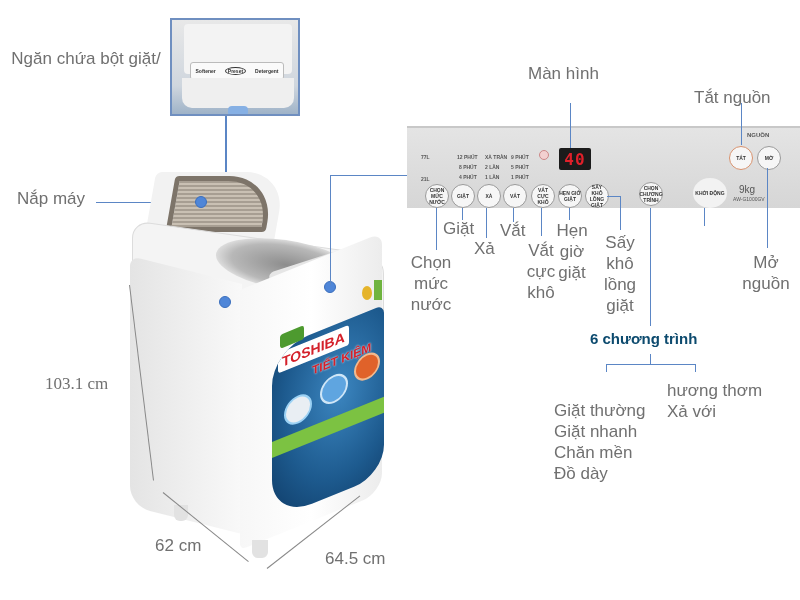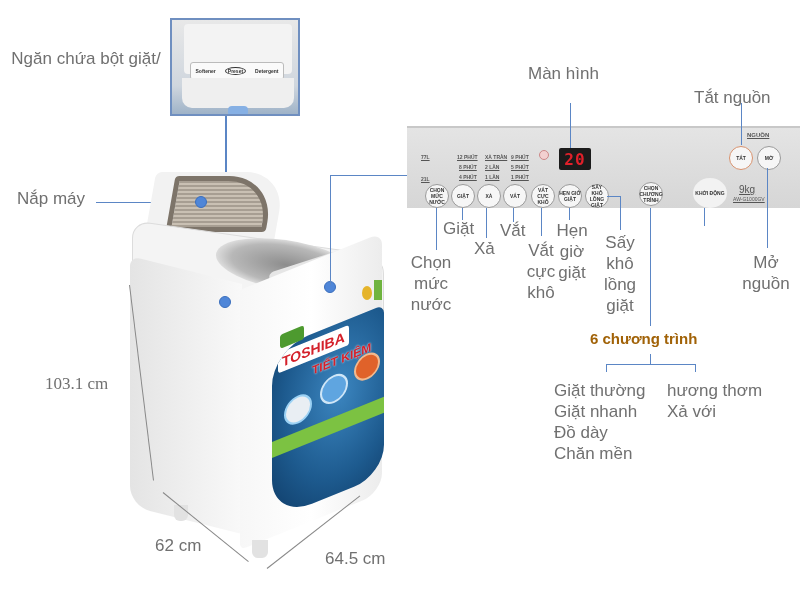--- a/index.html
+++ b/index.html
@@ -14,24 +14,24 @@
   #detergent-inset { left: 170px; top: 18px; width: 130px; height: 98px; border: 2px solid #6f8fc0;
     background: linear-gradient(#e8e8e8, #cfd6de 70%, #9fb3c8); overflow: hidden; }
   #detergent-inset .tray { position: absolute; left: 12px; top: 4px; width: 108px; height: 50px; background: #f3f3f3; border-radius: 4px; }
   #detergent-inset .slots { position: absolute; left: 18px; top: 42px; width: 94px; height: 18px; background: #fafafa; border: 1px solid #bbb; border-radius: 3px; font-size: 5px; font-weight: bold; color: #333; display: flex; align-items: center; justify-content: space-around; }
   #detergent-inset .front { position: absolute; left: 10px; top: 58px; width: 112px; height: 30px; background: #efefef; border-radius: 0 0 10px 10px; }
   #detergent-inset .blue { position: absolute; left: 56px; top: 86px; width: 20px; height: 10px; background: #86b0e4; border-radius: 4px; }
 
   
   #panel { left: 407px; top: 126px; width: 393px; height: 82px; background: linear-gradient(#e4e4e4, #d6d6d6); border-top: 2px solid #c8c8c8; }
   .pbtn { position: absolute; width: 24px; height: 24px; border-radius: 50%; background: #f6f6f6; border: 1px solid #9a9a9a; font-size: 5px; font-weight: bold; color: #333; display: flex; align-items: center; justify-content: center; text-align: center; line-height: 6px; }
-  .ptxt { position: absolute; font-size: 5px; color: #555; font-weight: bold; text-decoration: underline; }
+  .ptxt { position: absolute; font-size: 5px; color: #555; font-weight: bold; }
   #display { left: 152px; top: 20px; width: 32px; height: 22px; background: #1b1b1b; border-radius: 2px; color: #e0202a; font-family: "DejaVu Sans Mono", monospace; font-size: 16px; font-weight: bold; display: flex; align-items: center; justify-content: center; letter-spacing: 1px; }
 
-  .prog-title { position: absolute; font-size: 15px; font-weight: bold; color: #a16207; }
+  .prog-title { position: absolute; font-size: 15px; font-weight: bold; color: #0c4a6e; }
 </style>
 </head>
 <body>
 
 <div class="lbl" style="left:2px; top:48px; text-align:center; width:168px;">
   <div>Ngăn chứa bột giặt/</div>
 </div>
 
 <div id="detergent-inset" class="abs">
   <div class="tray"></div>
@@ -102,21 +102,21 @@
   <div class="ptxt" style="left:52px; top:36px;">8 PHÚT</div>
   <div class="ptxt" style="left:52px; top:46px;">4 PHÚT</div>
   <div class="ptxt" style="left:78px; top:26px;">XẢ TRÀN</div>
   <div class="ptxt" style="left:78px; top:36px;">2 LẦN</div>
   <div class="ptxt" style="left:78px; top:46px;">1 LẦN</div>
   <div class="ptxt" style="left:104px; top:26px;">9 PHÚT</div>
   <div class="ptxt" style="left:104px; top:36px;">5 PHÚT</div>
   <div class="ptxt" style="left:104px; top:46px;">1 PHÚT</div>
 
   <div class="abs" style="left:132px; top:22px; width:10px; height:10px; border-radius:50%; background:#f2d0d0; border:1px solid #c88;"></div>
-  <div id="display" class="abs">20</div>
+  <div id="display" class="abs">40</div>
 
   <div class="pbtn" style="left:18px; top:56px;">CHỌN MỨC NƯỚC</div>
   <div class="pbtn" style="left:44px; top:56px;">GIẶT</div>
   <div class="pbtn" style="left:70px; top:56px;">XẢ</div>
   <div class="pbtn" style="left:96px; top:56px;">VẮT</div>
   <div class="pbtn" style="left:124px; top:56px;">VẮT CỰC KHÔ</div>
   <div class="pbtn" style="left:151px; top:56px;">HẸN GIỜ GIẶT</div>
   <div class="pbtn" style="left:178px; top:56px;">SẤY KHÔ LỒNG GIẶT</div>
   <div class="pbtn" style="left:232px; top:54px;">CHỌN CHƯƠNG TRÌNH</div>
   <div class="pbtn" style="left:286px; top:50px; width:34px; height:30px; border:none; background:#f2f2f2;">KHỞI ĐỘNG</div>
@@ -174,22 +174,22 @@
   <div>Mở</div>
   <div>nguồn</div>
 </div>
 
 <div class="prog-title" style="left:590px; top:330px;">6 chương trình</div>
 <div class="line" style="left:650px; top:354px; width:1px; height:10px;"></div>
 <div class="line" style="left:606px; top:364px; width:90px; height:1px;"></div>
 <div class="line" style="left:606px; top:364px; width:1px; height:8px;"></div>
 <div class="line" style="left:695px; top:364px; width:1px; height:8px;"></div>
 
-<div class="lbl" style="left:554px; top:380px;">
+<div class="lbl" style="left:554px; top:400px;">
   <div>Giặt thường</div>
   <div>Giặt nhanh</div>
+  <div>Chăn mền</div>
   <div>Đồ dày</div>
-  <div>Chăn mền</div>
 </div>
 <div class="lbl" style="left:667px; top:380px;">
   <div>hương thơm</div>
   <div>Xả với</div>
 </div>
 
 </body></html>

